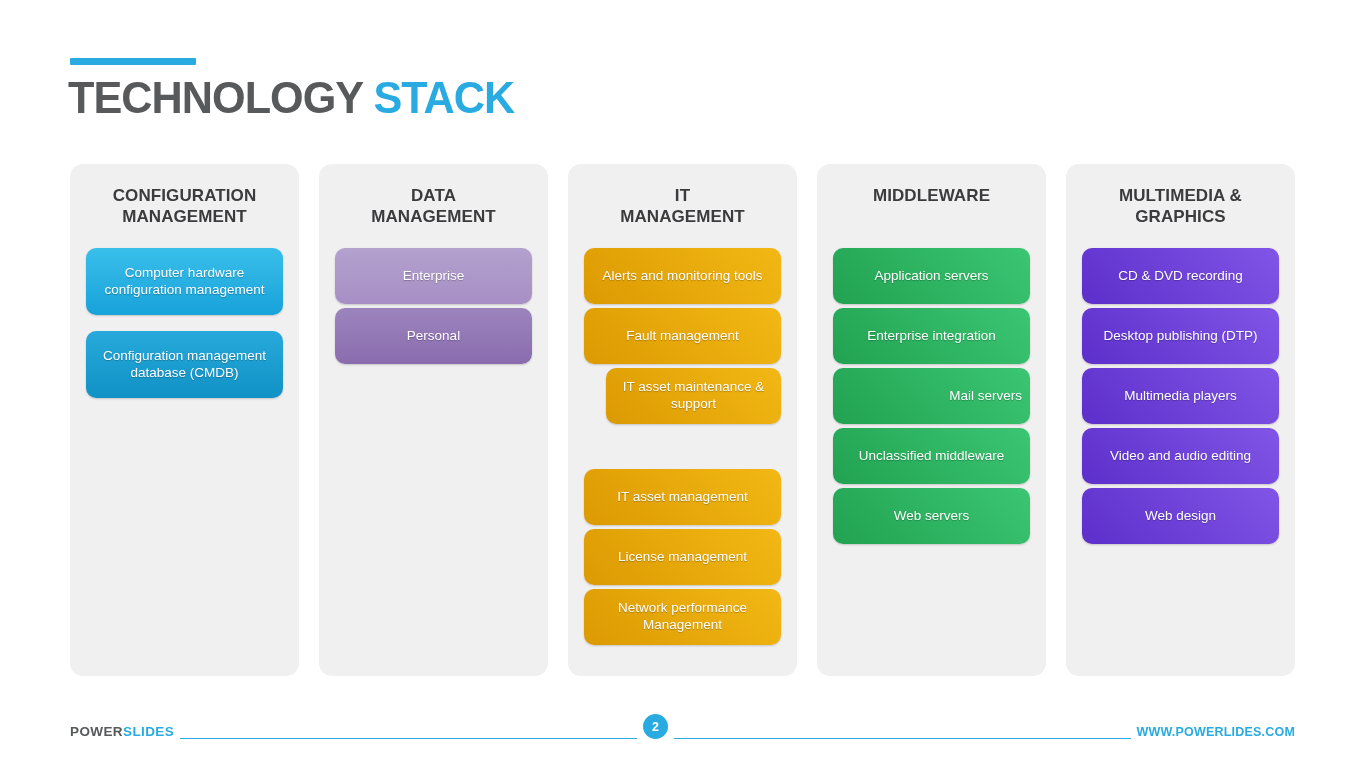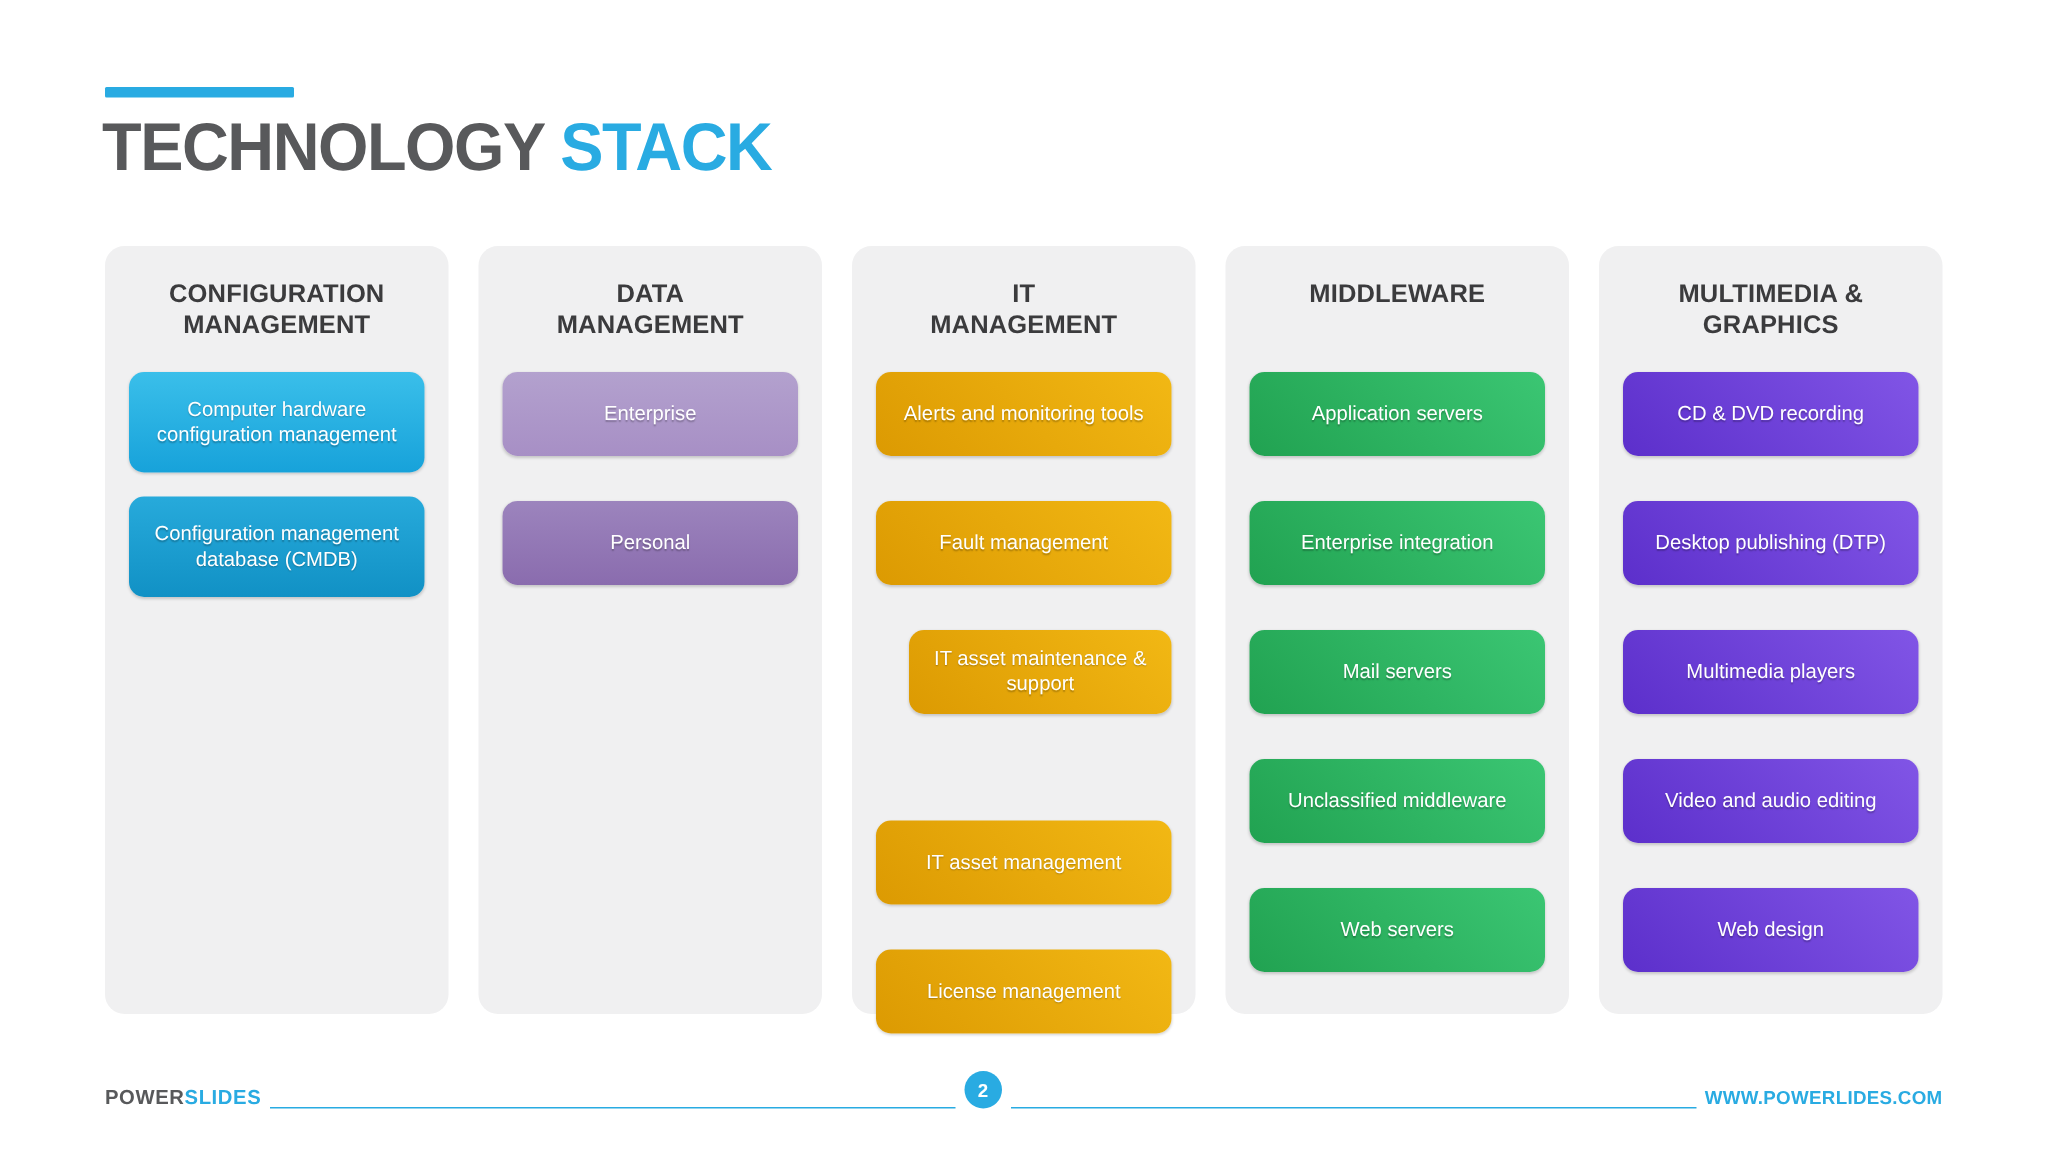--- a/index.html
+++ b/index.html
@@ -35,21 +35,21 @@
     width:229px; height:512px;
     background:#F0F0F1; border-radius:13px;
     padding:21px 16px 0 16px;
   }
   .panel-header {
     height:63px;
     font-size:17px; line-height:1.26; font-weight:700;
     color:#3B3B3D; text-align:center; white-space:pre-line;
     letter-spacing:0.1px;
   }
-  .chips { display:flex; flex-direction:column; gap:30px; }
+  .chips { display:flex; flex-direction:column; gap:4px; }
   .panel--tall .chips { gap:16px; }
   .chip {
     height:56px; border-radius:10px;
     display:flex; align-items:center; justify-content:center;
     padding:4px 8px; text-align:center;
     box-shadow:0 1px 2px rgba(0,0,0,0.18);
   }
   .panel--tall .chip { height:67px; }
   .chip-label {
     color:#ffffff; font-size:13.5px; line-height:1.25;
@@ -124,33 +124,36 @@
           </div>
         <div class="chip" style="background: linear-gradient(45deg, rgb(220, 154, 2), rgb(242, 184, 20)); margin-left: 22px;">
             <span class="chip-label">IT asset maintenance &amp; support</span>
           </div>
         <div class="chip" style="background: linear-gradient(45deg, rgb(220, 154, 2), rgb(242, 184, 20)); margin-top: 41px;">
             <span class="chip-label">IT asset management</span>
           </div>
         <div class="chip" style="background: linear-gradient(45deg, rgb(220, 154, 2), rgb(242, 184, 20));">
             <span class="chip-label">License management</span>
           </div>
+        <div class="chip" style="background: linear-gradient(45deg, rgb(220, 154, 2), rgb(242, 184, 20));">
+            <span class="chip-label">Network performance Management</span>
+          </div>
       </div>
     </section>
 
     <section class="panel">
       <h2 class="panel-header">MIDDLEWARE</h2>
       <div class="chips">
         <div class="chip" style="background: linear-gradient(45deg, rgb(33, 162, 81), rgb(59, 198, 115));">
             <span class="chip-label">Application servers</span>
           </div>
         <div class="chip" style="background: linear-gradient(45deg, rgb(33, 162, 81), rgb(59, 198, 115));">
             <span class="chip-label">Enterprise integration</span>
           </div>
-        <div class="chip" style="background: linear-gradient(45deg, rgb(33, 162, 81), rgb(59, 198, 115));">
+        <div class="chip" style="background: linear-gradient(45deg, rgb(33, 162, 81), rgb(59, 198, 115)); justify-content: flex-end;">
             <span class="chip-label">Mail servers</span>
           </div>
         <div class="chip" style="background: linear-gradient(45deg, rgb(33, 162, 81), rgb(59, 198, 115));">
             <span class="chip-label">Unclassified middleware</span>
           </div>
         <div class="chip" style="background: linear-gradient(45deg, rgb(33, 162, 81), rgb(59, 198, 115));">
             <span class="chip-label">Web servers</span>
           </div>
       </div>
     </section>

